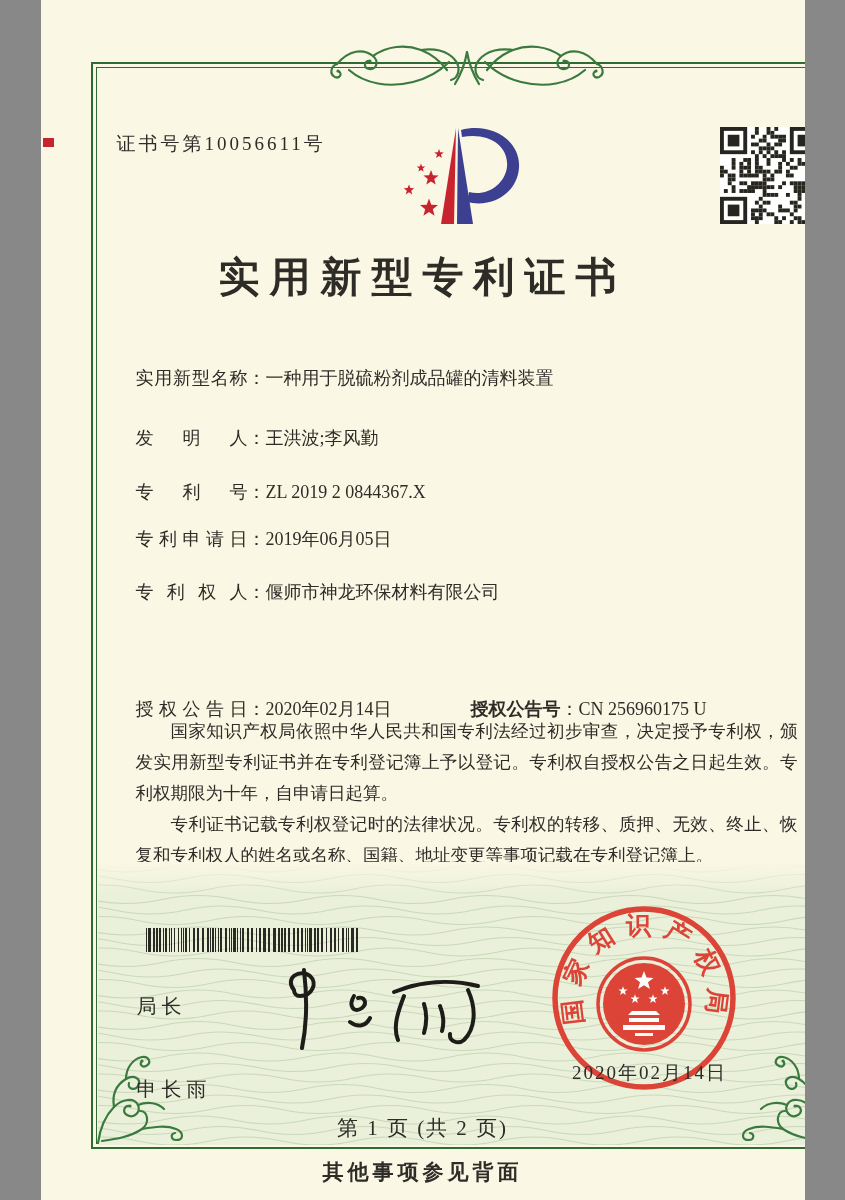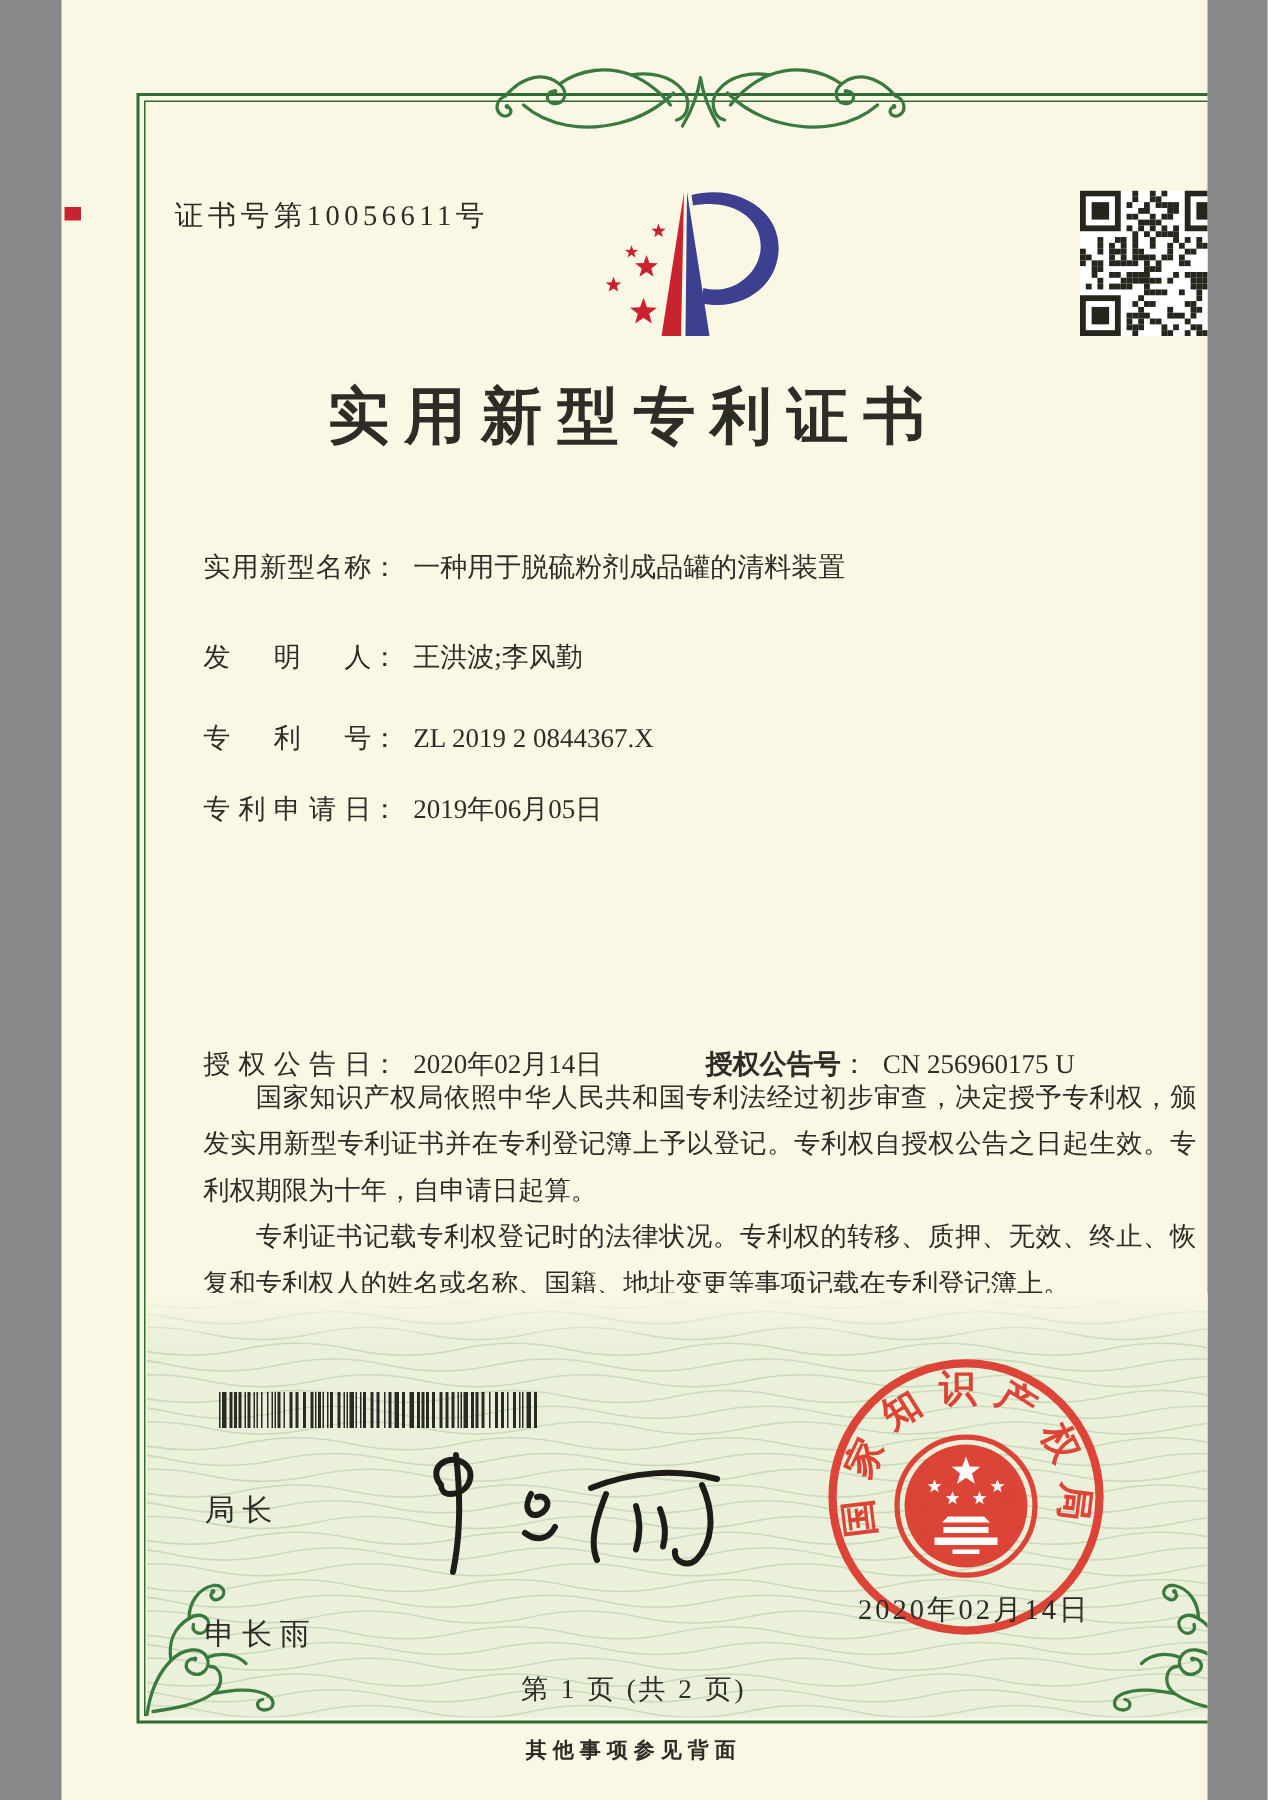--- a/index.html
+++ b/index.html
@@ -11,35 +11,35 @@
   .page{position:relative;width:764px;height:1200px;margin:0 auto;background:var(--c-cream);overflow:hidden;color:var(--c-ink);}
   .frame{position:absolute;left:50px;top:62px;width:739px;height:1083px;border:2.5px solid var(--c-border_green);}
   .frame-inner{position:absolute;inset:3px;border:1px solid var(--c-border_green);}
   .reg-mark{position:absolute;left:2px;top:138px;width:11px;height:9px;background:var(--c-red);}
   .cert-no{position:absolute;left:76px;top:131px;font-size:19px;letter-spacing:3px;}
   .logo{position:absolute;left:356px;top:122px;width:128px;height:110px;}
   .qr{position:absolute;left:679px;top:127px;width:97px;height:97px;}
   .title{position:absolute;left:0;top:250px;width:100%;text-align:center;font-size:41px;font-weight:700;letter-spacing:10px;}
   .field{position:absolute;left:95px;font-size:18px;white-space:nowrap;}
   .fl{display:inline-block;width:112px;text-align:justify;text-align-last:justify;}
-  .fv{margin-left:10px;}
+  .fv{margin-left:0;}
   .g2{position:absolute;left:335px;top:0;white-space:nowrap;}
   .g2 .fl2{display:inline-block;font-weight:bold;}
   .paras{position:absolute;left:95px;top:716px;width:662px;font-size:17.5px;line-height:31px;text-align:justify;}
   .paras p{margin:0;text-indent:2em;}
   .wave-zone{position:absolute;left:57px;top:862px;width:731px;height:283px;background:var(--c-wave_bg);z-index:1;}
   .wave-fade{position:absolute;left:0;top:0;width:100%;height:34px;background:linear-gradient(var(--c-cream),rgba(251,247,229,0));z-index:2;}
   .barcode{position:absolute;left:105px;top:928px;width:215px;height:24px;z-index:3;}
   .director-title{position:absolute;left:96px;top:993px;font-size:20px;letter-spacing:5px;z-index:3;font-family:"Liberation Sans","DejaVu Sans",sans-serif;}
   .director-name{position:absolute;left:96px;top:1033px;font-size:20px;letter-spacing:5px;z-index:3;font-family:"Liberation Sans","DejaVu Sans",sans-serif;margin-top:43px;}
   .signature{position:absolute;left:225px;top:966px;width:225px;height:92px;z-index:3;}
   .seal{position:absolute;left:508px;top:903px;width:190px;height:190px;z-index:3;opacity:.93;}
   .seal-date{position:absolute;left:514px;top:1060px;width:190px;text-align:center;font-size:19px;letter-spacing:2px;z-index:4;}
-  .page-num{position:absolute;left:0;top:1114px;width:100%;text-align:center;font-size:18px;letter-spacing:2px;z-index:3;}
-  .back-note{position:absolute;left:0;top:1158px;width:100%;text-align:center;font-size:14px;font-weight:600;letter-spacing:4px;}
+  .page-num{position:absolute;left:0;top:1114px;width:100%;text-align:center;font-size:21px;letter-spacing:2px;z-index:3;}
+  .back-note{position:absolute;left:0;top:1158px;width:100%;text-align:center;font-size:21px;font-weight:600;letter-spacing:4px;}
   .orn{position:absolute;z-index:2;}
   .orn path{fill:none;stroke:var(--c-green);stroke-width:2.2;stroke-linecap:round;}
   .orn circle{fill:var(--c-green);}
   .top-orn{left:288px;top:38px;width:276px;height:60px;}
   .bl-orn{left:55px;top:1045px;width:100px;height:100px;}
   .br-orn{left:688px;top:1045px;width:100px;height:100px;transform:scaleX(-1);}
   .sig path{fill:none;stroke:#1d1c19;stroke-width:4;stroke-linecap:round;stroke-linejoin:round;}
   .wave-svg path{fill:none;stroke:var(--c-wave);stroke-width:1.1;}
 </style>
 </head>
@@ -313,20 +313,23 @@
   </div>
   <div class="field" style="top:426px">
     <span class="fl">发明人</span><span>：</span><span class="fv">王洪波;李风勤</span>
   </div>
   <div class="field" style="top:480px">
     <span class="fl">专利号</span><span>：</span><span class="fv">ZL 2019 2 0844367.X</span>
   </div>
   <div class="field" style="top:527px">
     <span class="fl">专利申请日</span><span>：</span><span class="fv">2019年06月05日</span>
   </div>
+  <div class="field" style="top:580px">
+    <span class="fl">专利权人</span><span>：</span><span class="fv">偃师市神龙环保材料有限公司</span>
+  </div>
   <div class="field" style="top:697px;width:662px">
     <span class="fl">授权公告日</span><span>：</span><span class="fv">2020年02月14日</span>
     <span class="g2">
       <span class="fl2">授权公告号</span><span>：</span><span class="fv">CN 256960175 U</span>
     </span>
   </div>
 
   <div class="paras">
     <p>国家知识产权局依照中华人民共和国专利法经过初步审查，决定授予专利权，颁发实用新型专利证书并在专利登记簿上予以登记。专利权自授权公告之日起生效。专利权期限为十年，自申请日起算。</p>
     <p>专利证书记载专利权登记时的法律状况。专利权的转移、质押、无效、终止、恢复和专利权人的姓名或名称、国籍、地址变更等事项记载在专利登记簿上。</p>

